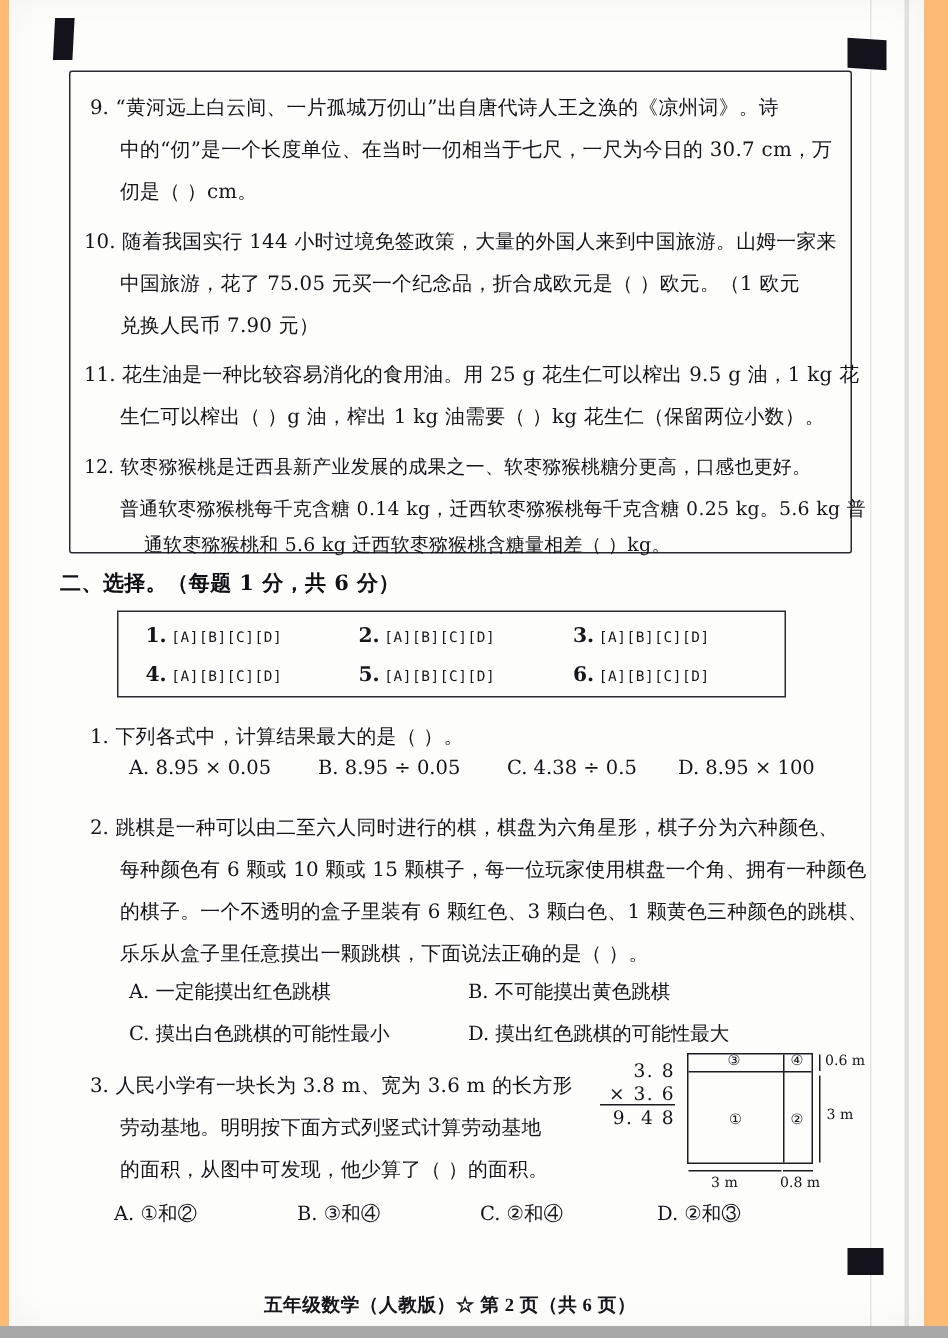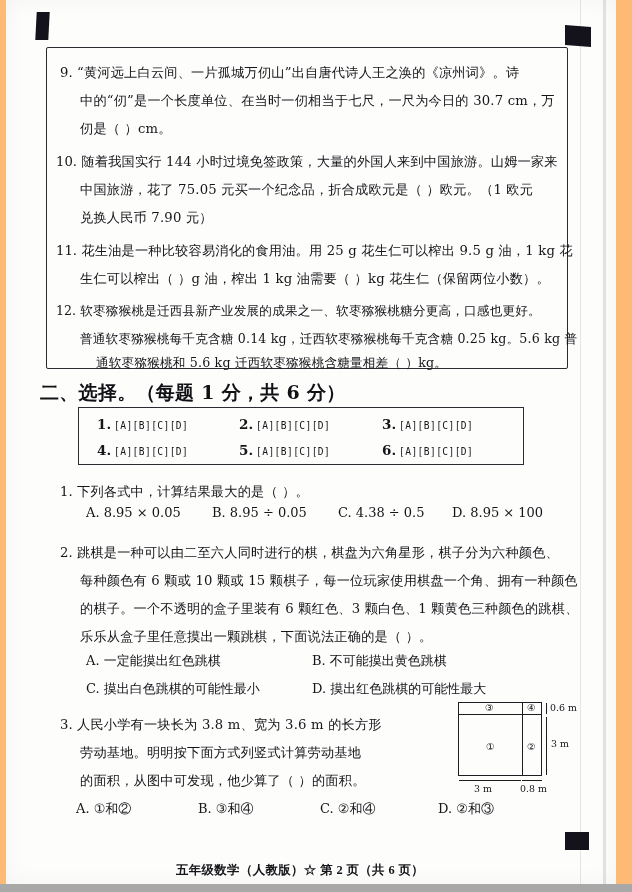--- a/index.html
+++ b/index.html
@@ -93,21 +93,21 @@
     letter-spacing: 0.2px;
     white-space: nowrap;
   }
   .q .num { letter-spacing: 0; }
 
   
   .section-head {
     position: absolute;
     left: 40px;
     top: 380px;
-    font-size: 19px;
+    font-size: 14px;
     font-weight: bold;
     color: #101015;
     letter-spacing: 0.3px;
   }
   
   .answer-box {
     position: absolute;
     left: 78px;
     top: 407px;
     width: 446px;
@@ -344,20 +344,26 @@
     </div>
     <div class="choices cjk" style="left:0; top:800px;">
       <span class="choice" style="left:76px;">A. ①和②</span>
       <span class="choice" style="left:198px;">B. ③和④</span>
       <span class="choice" style="left:320px;">C. ②和④</span>
       <span class="choice" style="left:438px;">D. ②和③</span>
     </div>
 
     <div class="figure">
 
+      <div class="vmult">
+        <div>3. 8</div>
+        <div>× 3. 6</div>
+        <div class="rule"></div>
+        <div>9. 4 8</div>
+      </div>
 
       <div class="rect-wrap">
         <div class="hdiv"></div>
         <div class="vdiv"></div>
         <span class="rgn" style="left:26px; top:-1px;">③</span>
         <span class="rgn" style="left:68px; top:-1px;">④</span>
         <span class="rgn" style="left:27px; top:38px;">①</span>
         <span class="rgn" style="left:68px; top:38px;">②</span>
       </div>
 

